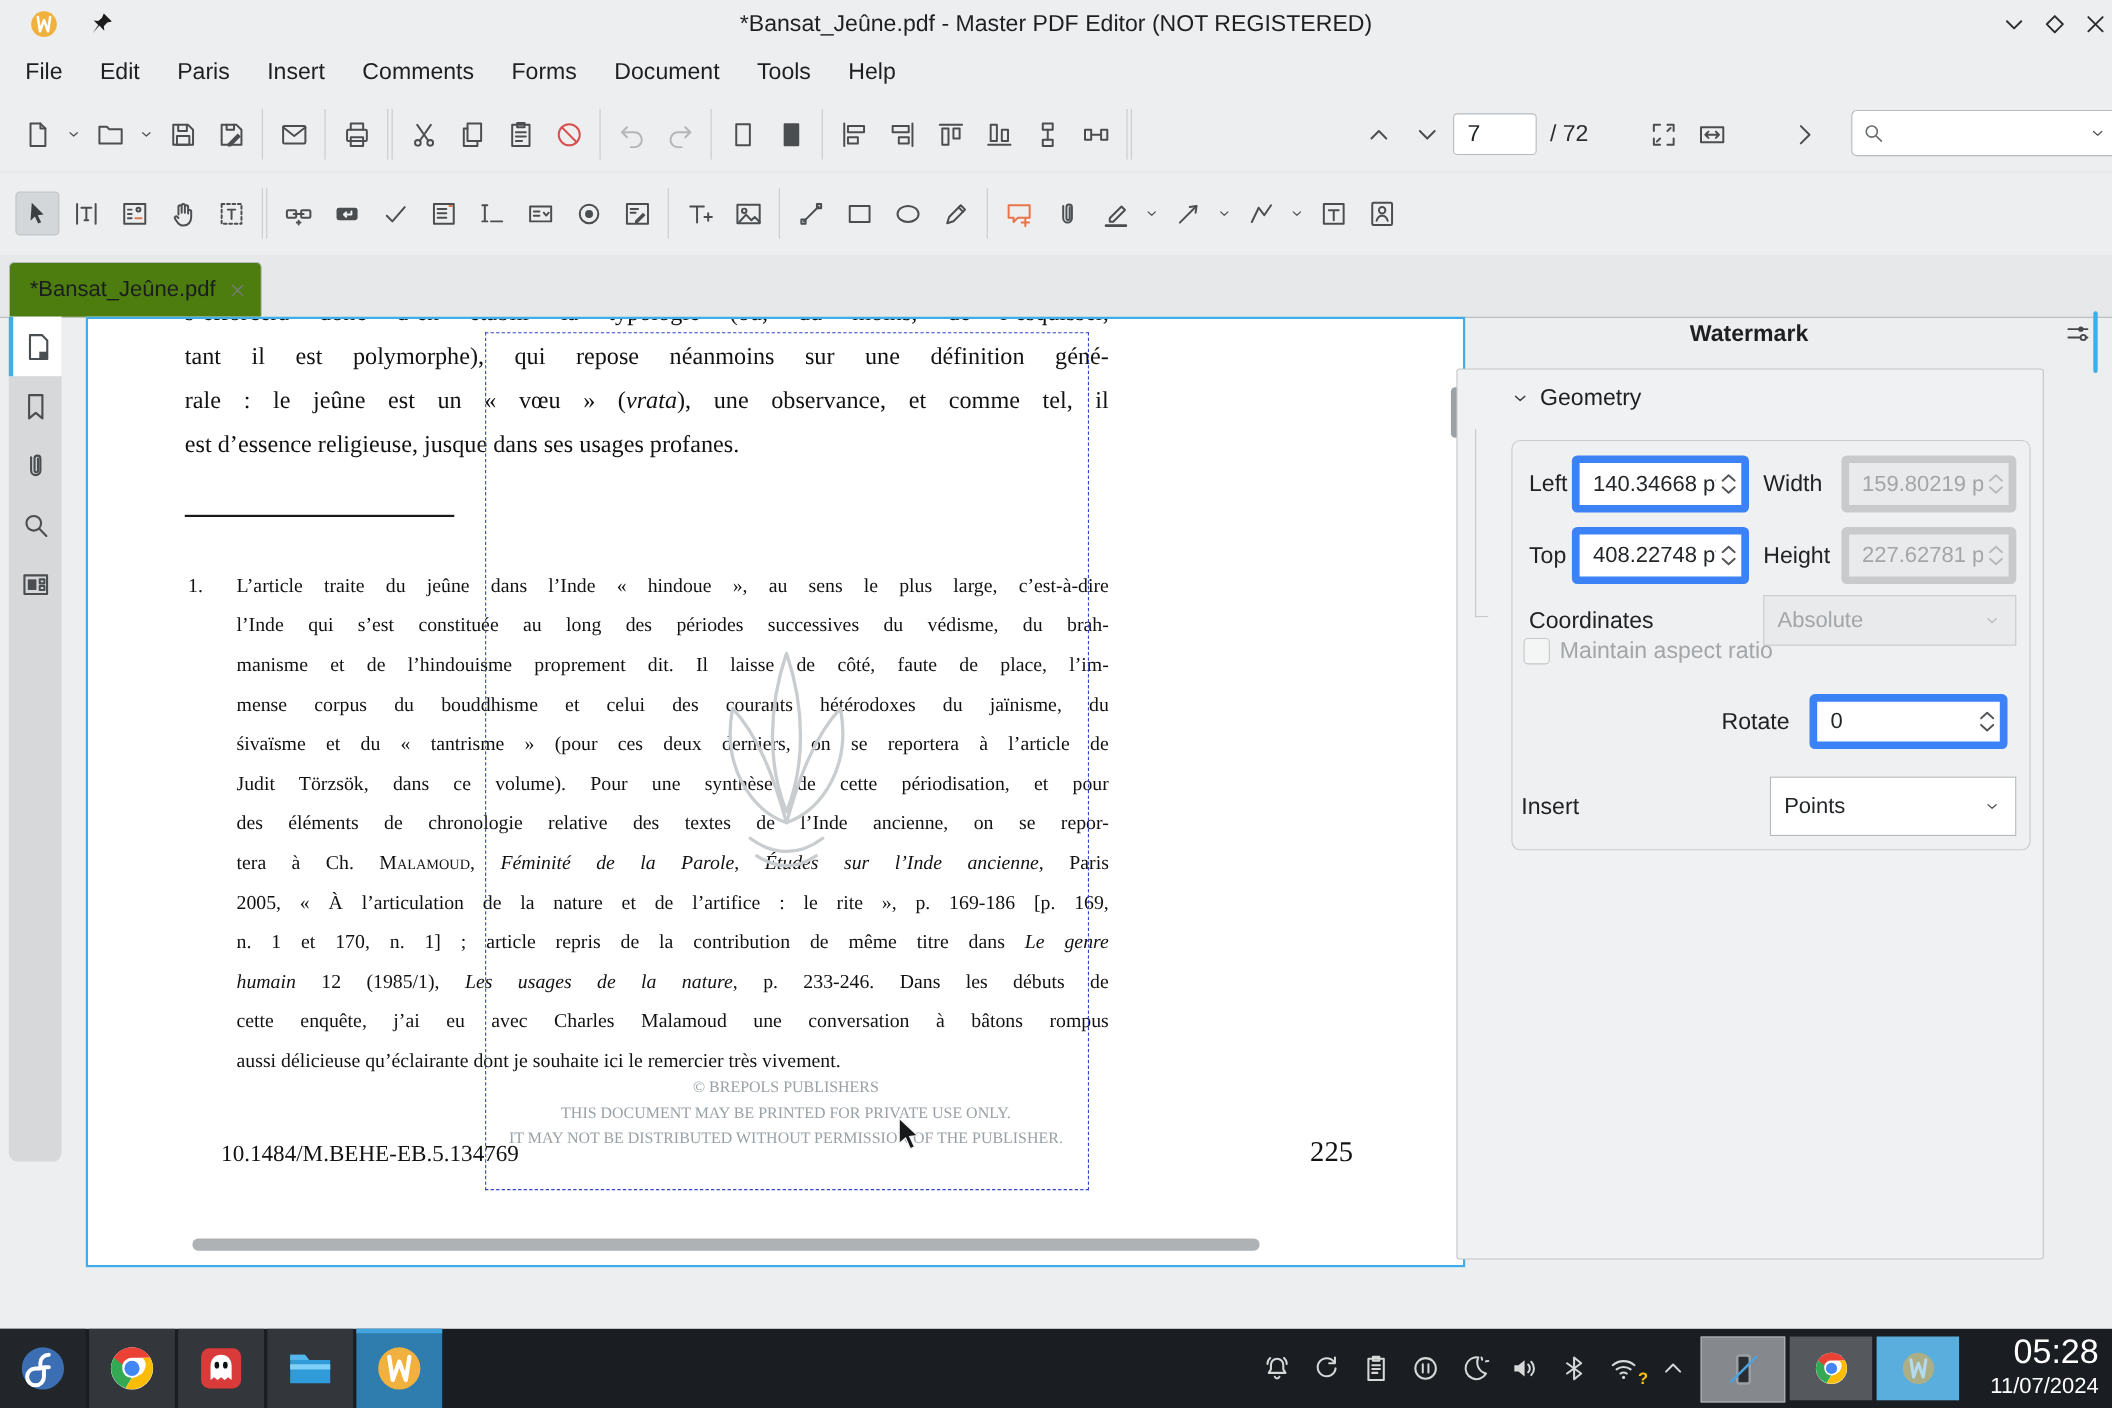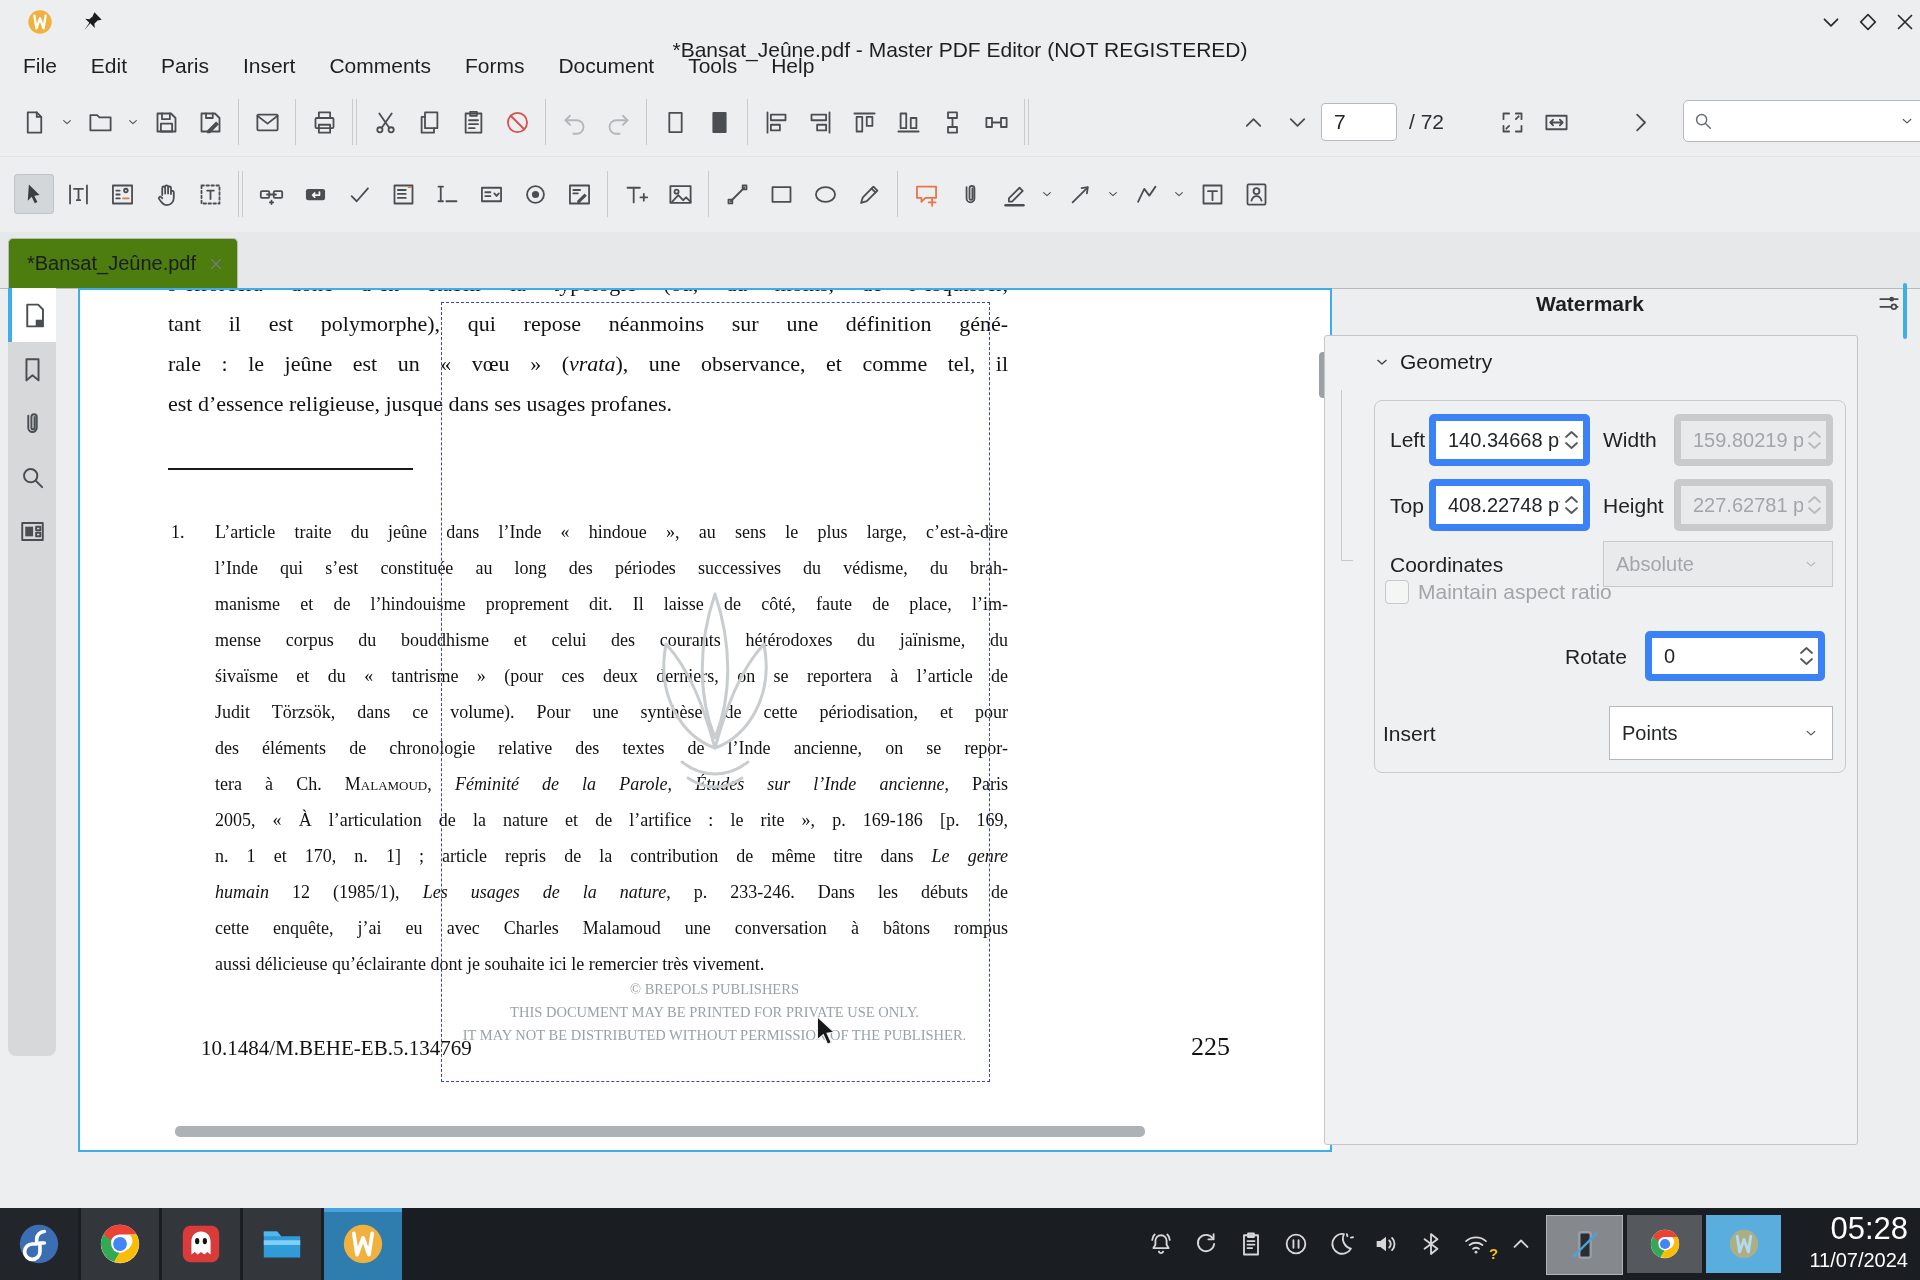--- a/index.html
+++ b/index.html
@@ -6,21 +6,21 @@
   body{width:1920px;height:1280px;overflow:hidden;background:#edeeef;
        font-family:"Liberation Sans",sans-serif;color:#232629;position:relative;}
   svg{display:block;}
   .ticon svg{width:100%;height:100%;fill:none;stroke:currentColor;stroke-width:1.6;
              stroke-linecap:round;stroke-linejoin:round;}
   
   .titlebar{position:absolute;left:0;top:0;width:1920px;height:44px;background:#edeeef;}
   .applogo{position:absolute;left:26px;top:8px;width:28px;height:28px;color:#fff;}
   .pinicon{position:absolute;left:82px;top:10px;width:22px;height:22px;color:#1c1c1c;}
   .wintitle{position:absolute;left:0;top:0;width:100%;height:44px;line-height:44px;
-            text-align:center;font-size:21px;color:#1d1f21;margin-top:28px;}
+            text-align:center;font-size:21px;color:#1d1f21;}
   .winctl{position:absolute;top:9px;width:26px;height:26px;color:#2a2c2e;cursor:default;}
   
   .menubar{position:absolute;left:0;top:44px;width:1920px;height:44px;display:flex;
            align-items:center;padding-left:6px;}
   .menuitem{font-size:21px;padding:0 17px;height:38px;line-height:38px;border-radius:4px;color:#1d1f21;}
   
   .tbrow{position:absolute;left:0;width:1920px;display:flex;align-items:center;padding-left:14px;}
   .tb1{top:88px;height:68px;border-bottom:1px solid #e2e3e4;}
   .tb2{top:156px;height:76px;border-bottom:1px solid #e2e3e4;}
   .grp{display:flex;align-items:center;gap:4px;}

